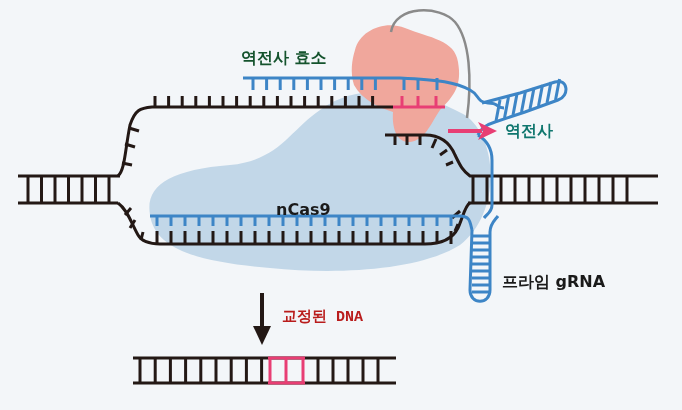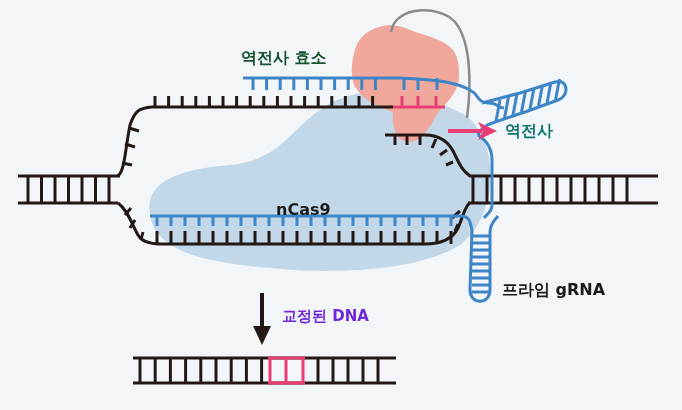--- a/index.html
+++ b/index.html
@@ -239,14 +239,14 @@
       <line x1="270" y1="358" x2="270" y2="383"></line>
       <line x1="286" y1="358" x2="286" y2="383"></line>
       <line x1="303" y1="358" x2="303" y2="383"></line>
     </g>
   </g>
 </svg>
 
 <div class="lbl" style="left:241px; top:48px; font-size:16px; color:#14532d;">역전사 효소</div>
 <div class="lbl" style="left:505px; top:121px; font-size:16px; color:#0f766e;">역전사</div>
 <div class="lbl" style="left:276px; top:186px; font-size:16px; color:#1a1a1a;margin-top:14px;">nCas9</div>
-<div class="lbl" style="left:502px; top:280px; font-size:16px; color:#1a1a1a;">프라임 gRNA</div>
-<div class="lbl" style="left:282px; top:307px; font-size:15px; color:#6d28d9;">교정된 DNA</div>
+<div class="lbl" style="left:502px; top:272px; font-size:16px; color:#1a1a1a;">프라임 gRNA</div>
+<div class="lbl" style="left:282px; top:307px; font-size:15px; color:#b91c1c;font-family:Liberation Mono, monospace;">교정된 DNA</div>
 
 </body></html>

